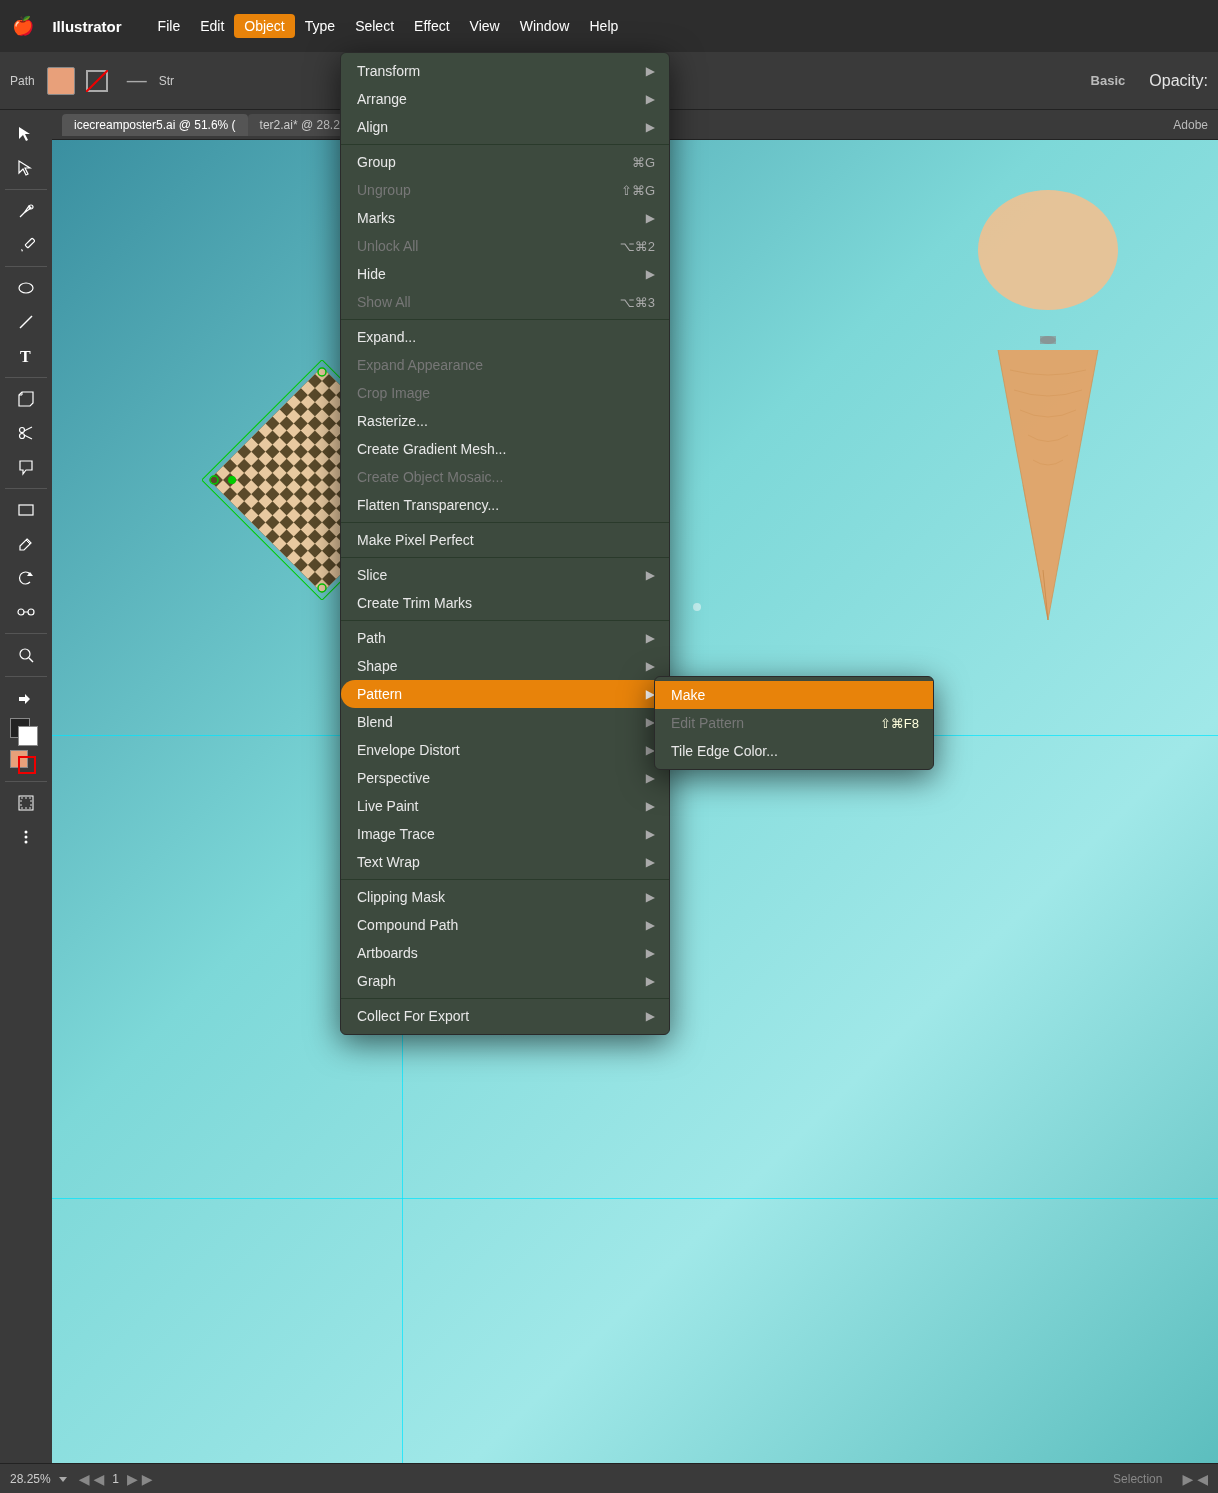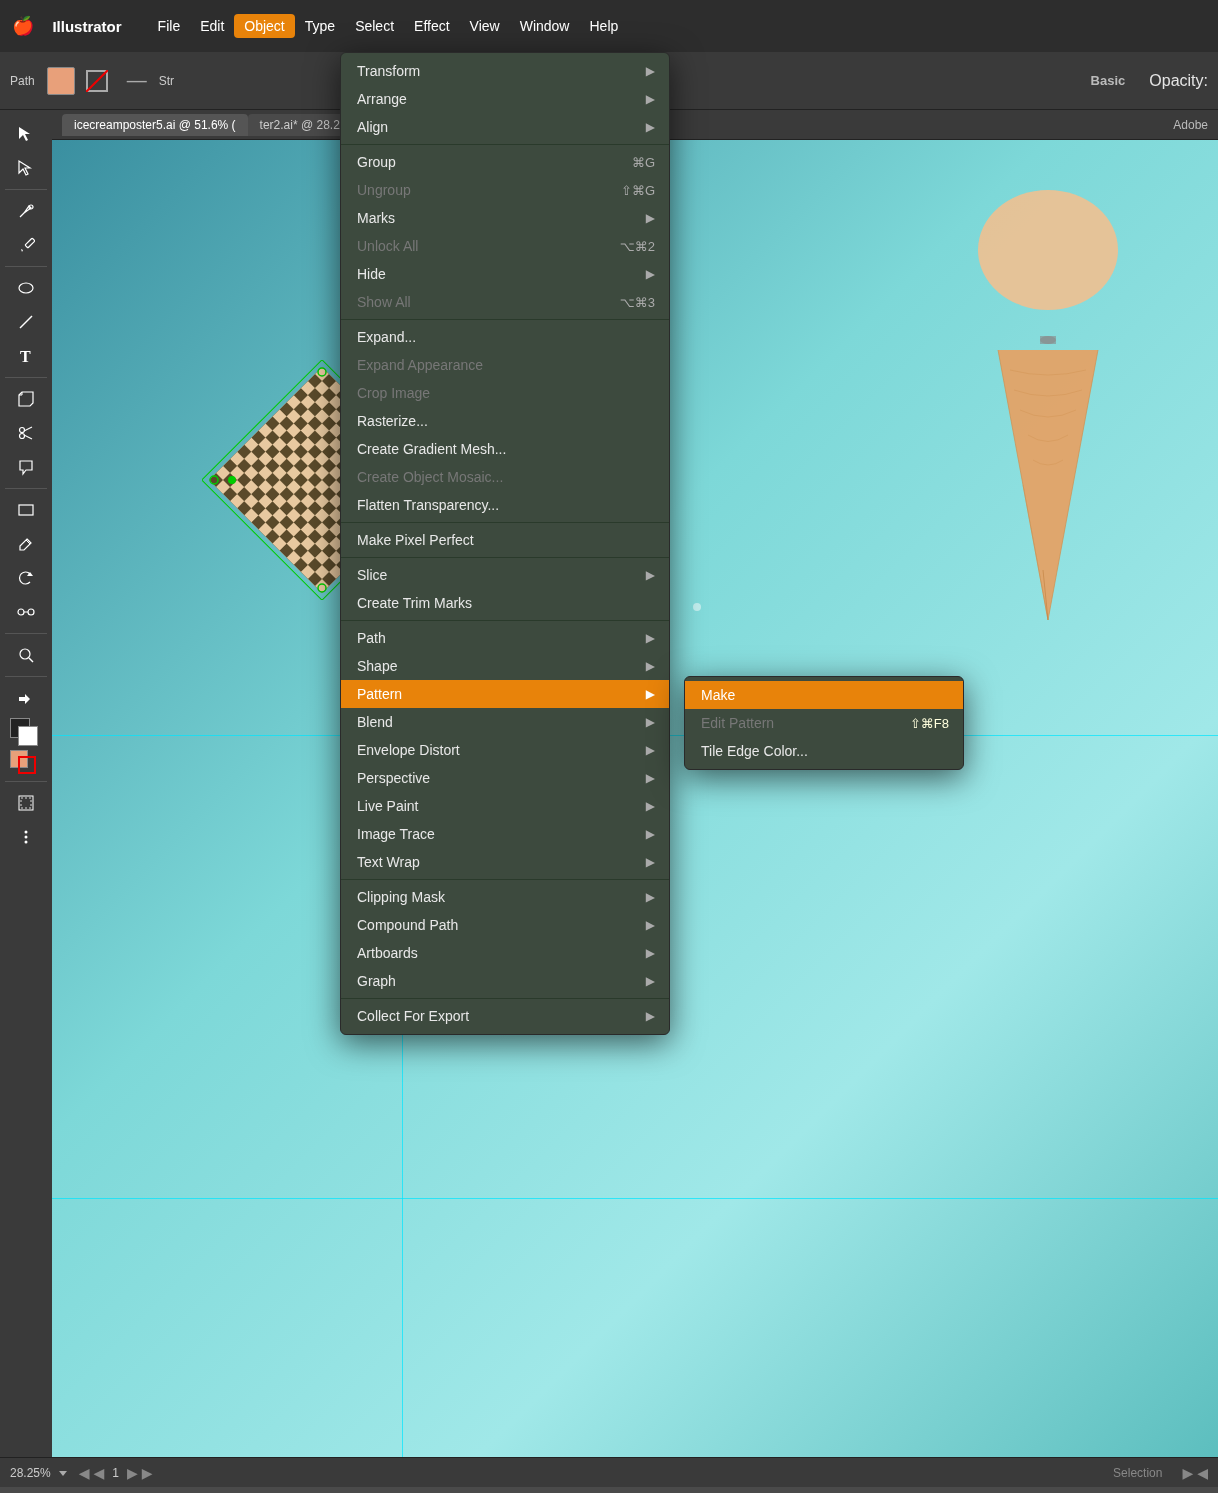--- a/index.html
+++ b/index.html
@@ -145,21 +145,21 @@
     .canvas-bg {
       width: 100%;
       height: 100%;
       background: linear-gradient(135deg, #3a8fa0 0%, #7dd8d8 40%, #a0e8e8 70%, #5cbebe 100%);
       position: relative;
     }
 
     
     .status-bar {
       position: absolute;
-      bottom: 6px;
+      bottom: 0;
       left: 0;
       right: 0;
       height: 30px;
       background: #3a3a3a;
       display: flex;
       align-items: center;
       padding: 0 10px;
       font-size: 12px;
       color: #ccc;
       border-top: 1px solid #222;
@@ -228,21 +228,21 @@
     .menu-separator {
       height: 1px;
       background: #2a3a2b;
       margin: 3px 0;
     }
 
     
     .pattern-submenu {
       position: absolute;
       top: 0;
-      left: 343px;
+      left: 313px;
       width: 280px;
       background: #3d4a3e;
       border: 1px solid #2a2a2a;
       border-radius: 6px;
       box-shadow: 0 8px 32px rgba(0,0,0,0.6);
       padding: 4px 0;
       pointer-events: all;
     }
     .submenu-item {
       display: flex;
@@ -620,21 +620,21 @@
     <div class="menu-item">
       <span>Path</span>
       <span class="arrow">▶</span>
     </div>
 
     <div class="menu-item">
       <span>Shape</span>
       <span class="arrow">▶</span>
     </div>
 
-    <div class="menu-item active-highlight" style="position:relative;">
+    <div class="menu-item active-highlight" style="position:relative;border-radius:14px;">
       <span>Pattern</span>
       <span class="arrow">▶</span>
 
       <div class="pattern-submenu" style="top:-4px;">
 
         <div class="submenu-item make-item">
           <span>Make</span>
         </div>
 
         <div class="submenu-item disabled">

